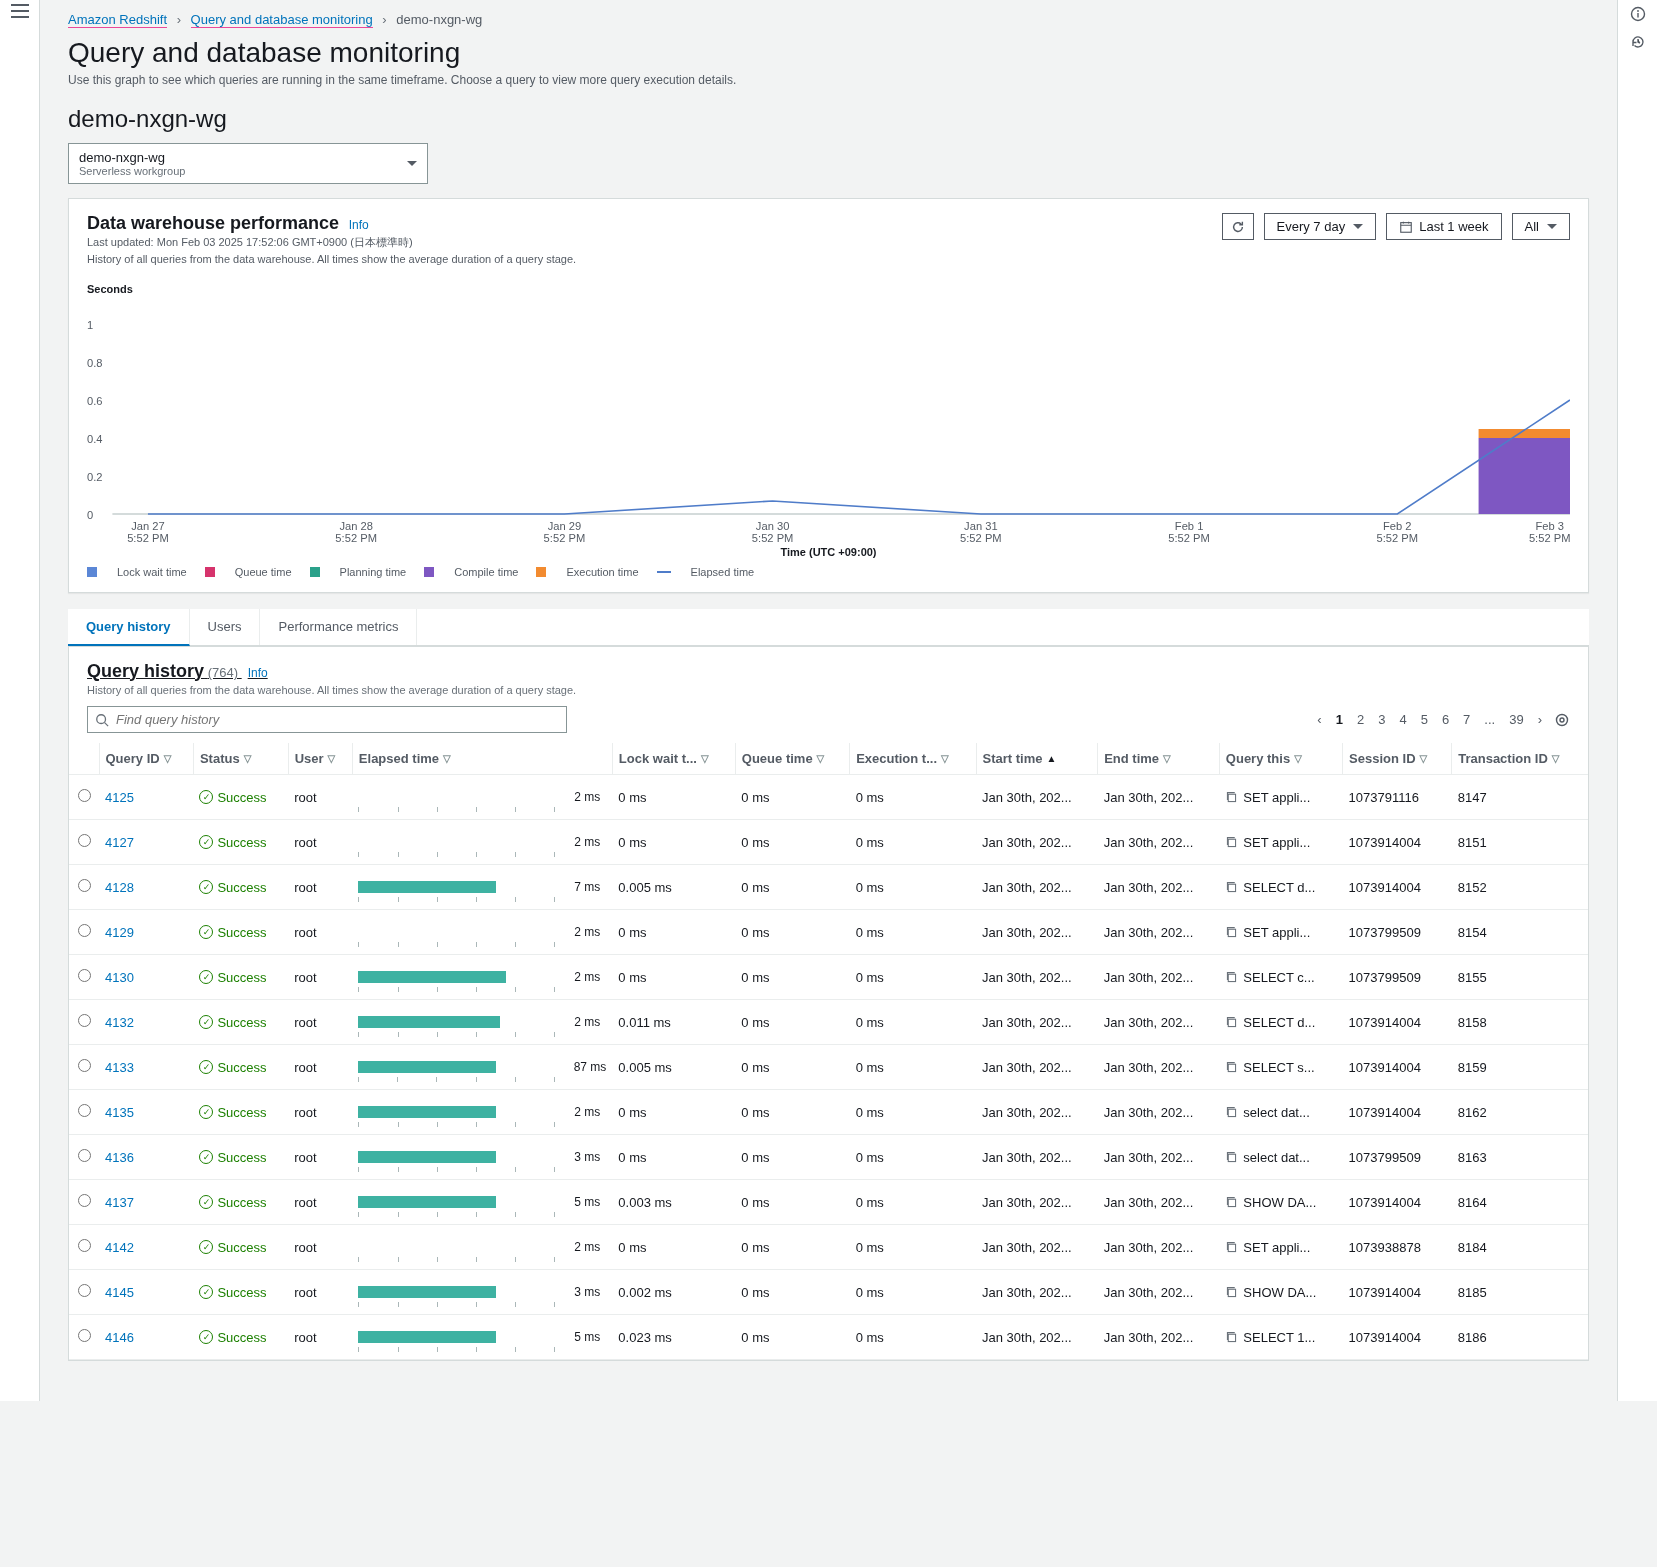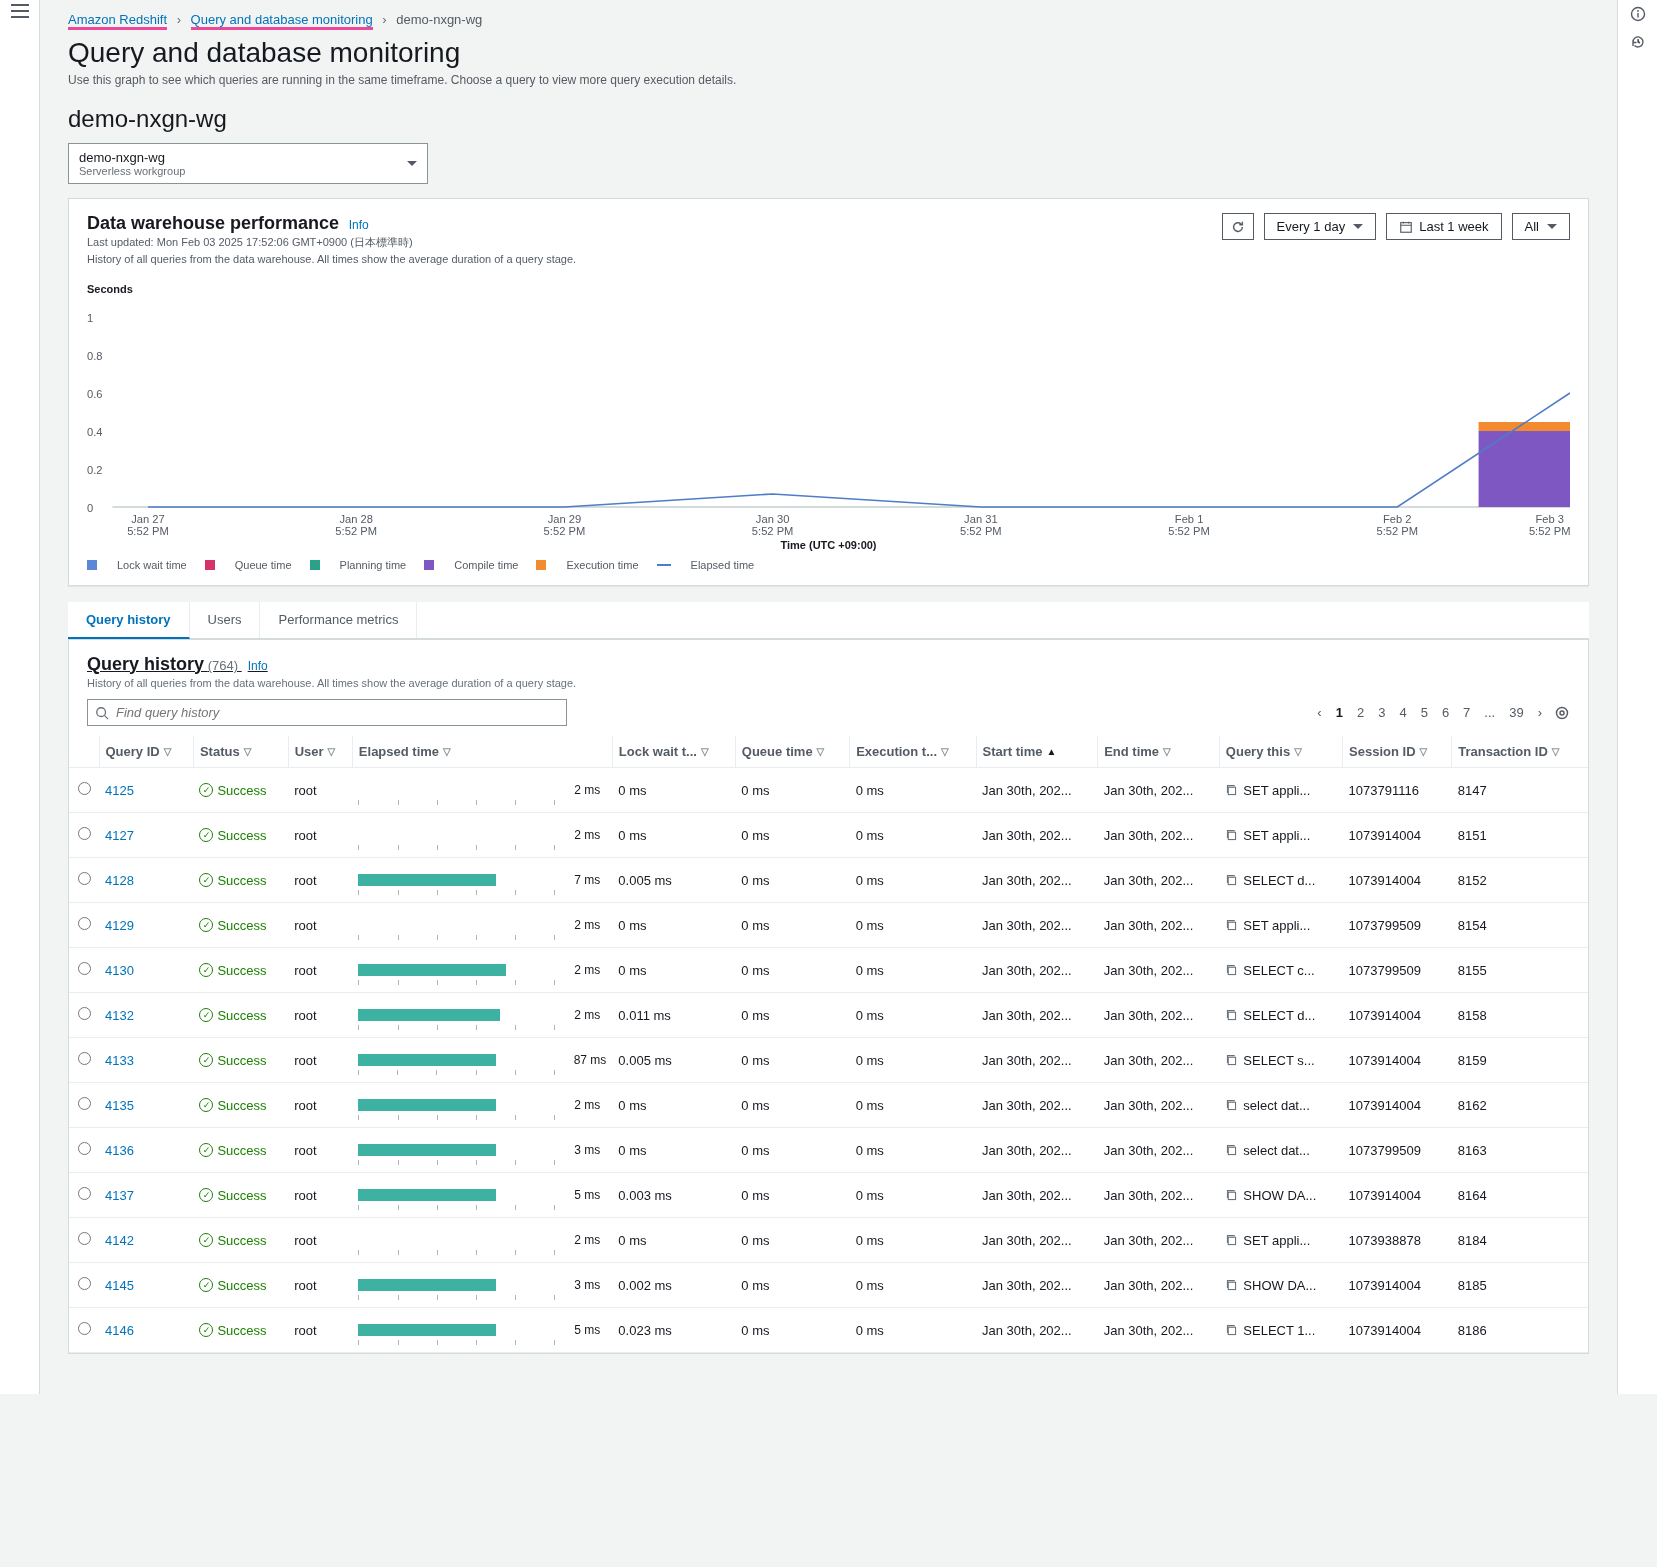--- a/index.html
+++ b/index.html
@@ -8,21 +8,21 @@
 
 .app { display: flex; }
 .rail-left { width: 40px; background: #fff; border-right: 1px solid #d5dbdb; display:flex; flex-direction:column; align-items:center; padding-top:4px;}
 .rail-right { width: 40px; background: #fff; border-left: 1px solid #d5dbdb; display:flex; flex-direction:column; align-items:center; padding-top:6px; gap:12px;}
 .rail-icon { width:16px; height:16px; color:#545b64; cursor:pointer; }
 .main { flex:1; padding: 12px 28px 40px 28px; }
 
 .breadcrumb { font-size: 13px; margin-bottom: 10px; }
 .breadcrumb .sep { color:#687078; margin:0 6px; }
 .breadcrumb .current { color:#545b64; }
-.bc-link { border-bottom: 3px solid #ec4899; }
+.bc-link { border-bottom: 1px solid #ec4899; }
 
 h1.page-title { font-size: 28px; font-weight: 400; margin-bottom: 4px; }
 .page-desc { font-size: 12px; color:#545b64; margin-bottom: 18px; }
 h2.section-title { font-size: 24px; font-weight:400; margin-bottom:10px; }
 
 .wg-select { width:360px; border:1px solid #879596; background:#fff; padding:6px 10px; display:flex; justify-content:space-between; align-items:center; cursor:pointer; margin-bottom:14px;}
 .wg-select .sub { font-size:11px; color:#687078; display:block; }
 .caret-down { width:0;height:0;border-left:5px solid transparent;border-right:5px solid transparent;border-top:5px solid #545b64;}
 
 .panel { background:#fff; border:1px solid #d5dbdb; box-shadow: 0 1px 1px rgba(0,0,0,0.05); margin-bottom:16px; }
@@ -34,21 +34,21 @@
 .btn { border:1px solid #545b64; background:#fff; padding:5px 12px; font-size:13px; cursor:pointer; display:inline-flex; align-items:center; gap:6px; color:#16191f; }
 .btn.icon-only { padding:5px 8px; }
 .btn.disabled { color:#aab7b8; border-color:#d5dbdb; cursor:default; }
 .btn .caret-down { margin-left:2px; }
 
 .filter-block { padding:0 18px 10px 18px; }
 .filter-block label { font-size:13px; font-weight:700; display:block; margin-bottom:4px; }
 .filter-select { width:200px; border:1px solid #879596; padding:5px 8px; font-size:13px; font-style:italic; color:#687078; display:flex; justify-content:space-between; align-items:center; cursor:pointer; background:#fff;}
 
 .chart-wrap { padding: 6px 18px 14px 18px; }
-.y-label { font-size:11px; color:#16191f; font-weight:700; margin-bottom:12px; }
+.y-label { font-size:11px; color:#16191f; font-weight:700; margin-bottom:19px; }
 .legend { display:flex; gap:18px; font-size:11px; color:#545b64; margin-top:8px; flex-wrap:wrap;}
 .legend .item { display:flex; align-items:center; gap:20px; }
 .swatch { width:10px; height:10px; display:inline-block; }
 .swatch.line { width:14px; height:2px; }
 
 .tabs { display:flex; border-bottom:1px solid #d5dbdb; background:#fff; }
 .tab { padding:10px 18px; font-size:13px; color:#545b64; cursor:pointer; border-right:1px solid #eaeded;}
 .tab.active { color:#0073bb; font-weight:700; border-bottom:2px solid #0073bb; margin-bottom:-1px; background:#fff;}
 
 .qpanel { background:#fff; border:1px solid #d5dbdb; padding:14px 0 0 0; }
@@ -134,21 +134,21 @@
           <div class="panel-sub">Last updated: Mon Feb 03 2025 17:52:06 GMT+0900 (日本標準時)</div>
           <div class="panel-sub">History of all queries from the data warehouse. All times show the average duration of a query stage.</div>
         </div>
         <div class="head-actions">
           <button class="btn icon-only">
             <svg width="14" height="14" viewBox="0 0 16 16">
                 <path fill="none" stroke="#545b64" stroke-width="1.6" d="M13 8a5 5 0 1 1-1.5-3.5M13 2v3.5H9.5"></path>
               </svg>
           </button>
           <button class="btn">
-            <span>Every 1 day</span>
+            <span>Every 7 day</span>
               <div class="caret-down"></div>
           </button>
           <button class="btn">
             <svg width="14" height="14" viewBox="0 0 16 16">
                 <rect x="2" y="3" width="12" height="11" fill="none" stroke="#545b64" stroke-width="1.3"></rect>
                 <path stroke="#545b64" stroke-width="1.3" d="M2 6h12M5 2v2M11 2v2"></path>
               </svg>
             <span>Last 1 week</span>
           </button>
           <button class="btn">

